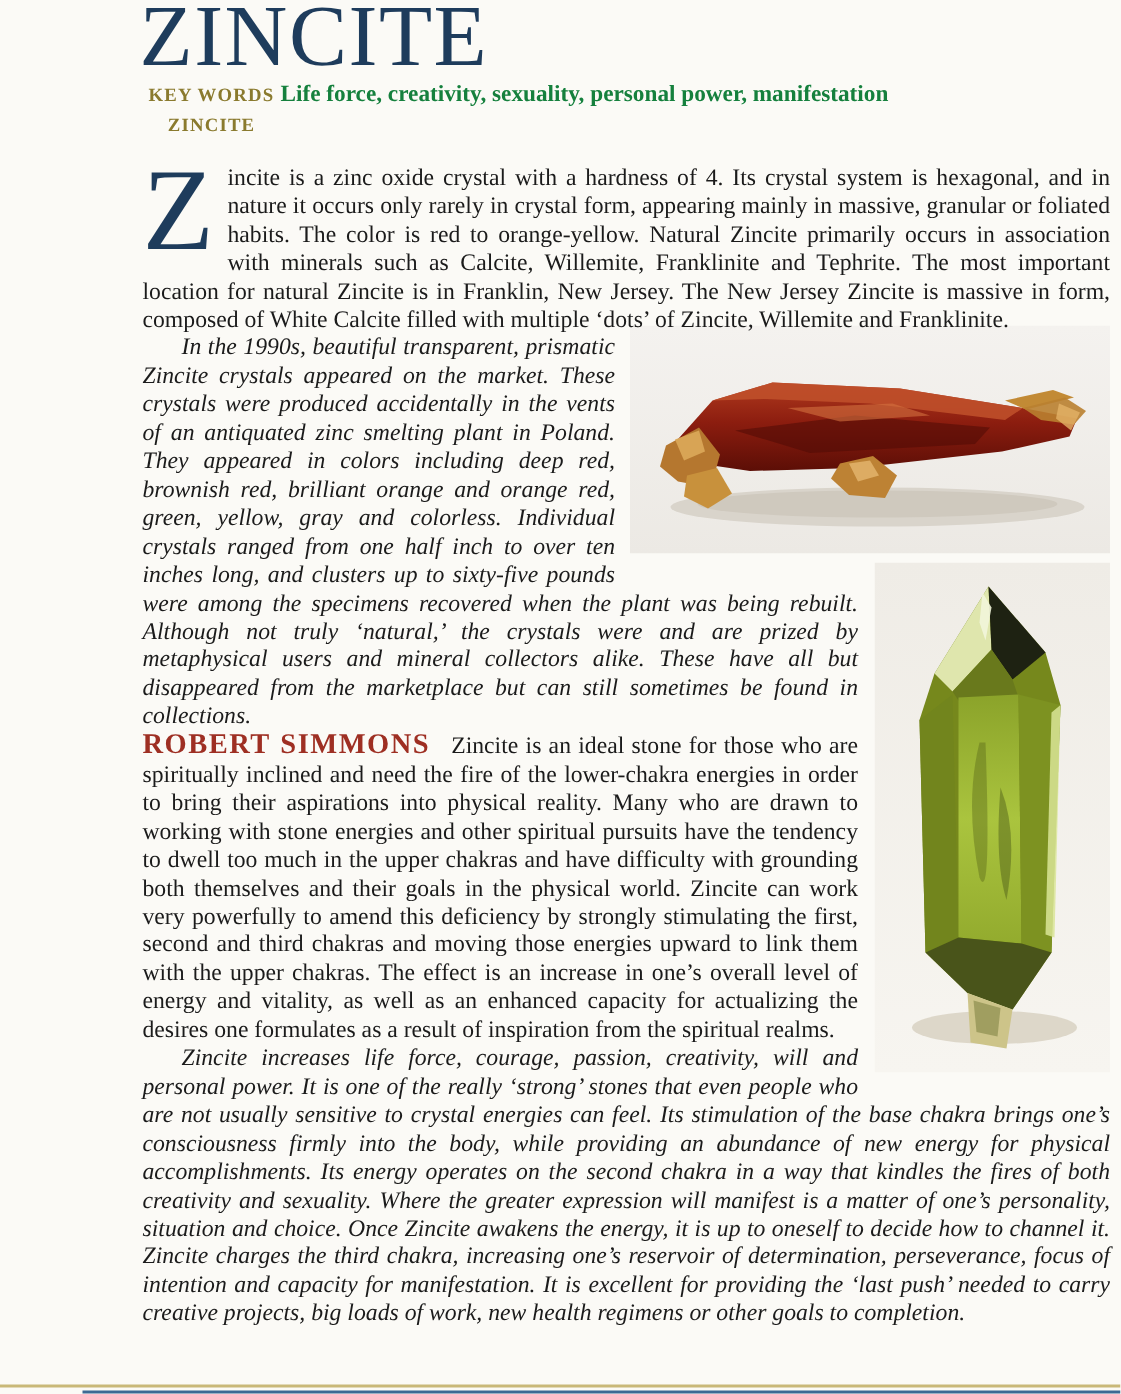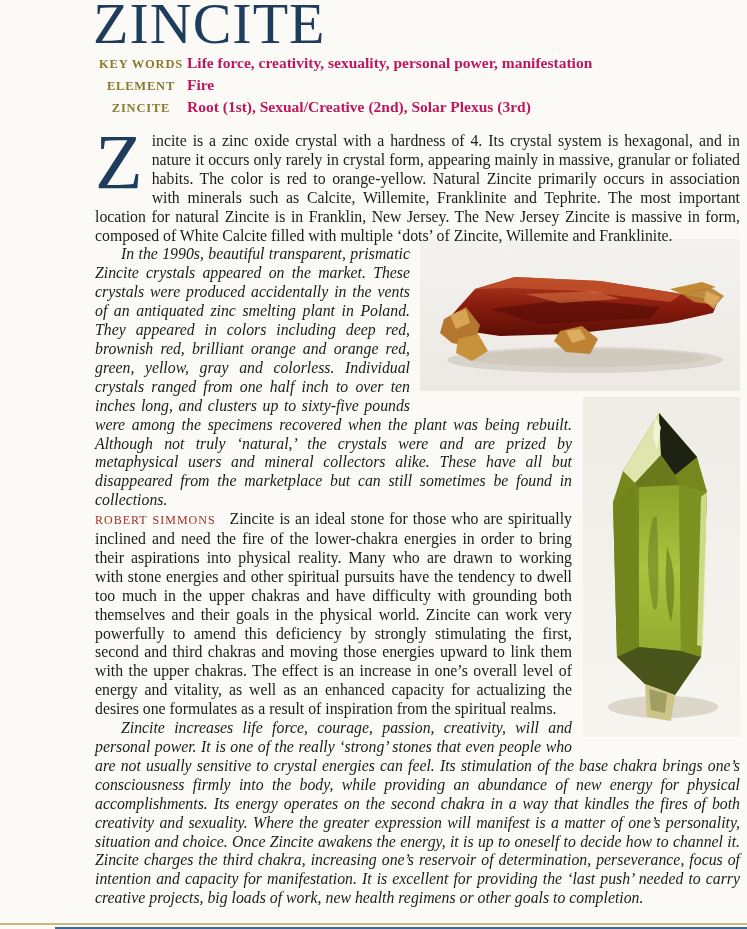--- a/index.html
+++ b/index.html
@@ -26,45 +26,45 @@
 
   .attrs{margin-top:0;text-align:center;}
   .attr-row{display:flex;align-items:baseline;height:22px;}
   .attr-label{
     width:92px;flex:0 0 92px;
     font-size:12.5px;font-weight:bold;
     letter-spacing:0.8px;
     color:#8a7a2e;
   }
   .attr-value{
-    font-size:15.5px;font-weight:bold;color:#be185d;
+    font-size:15.5px;font-weight:bold;color:#15803d;
   }
 
   .body{
     margin-top:12px;
     font-size:15.8px;
     line-height:18.9px;
     text-align:justify;
   }
   .body p{margin:0;padding:0;}
   .dropcap{
     float:left;
     font-size:78px;
     line-height:56px;
     height:56px;
     color:#1e3c5c;
     margin:2px 9px 0 0;
   }
   .para.indent{text-indent:26px;font-style:italic;}
   .simmons{margin-top:6px;}
   .simmons-label{
-    font-weight:normal;
+    font-weight:bold;
     color:#9e2f23;
     letter-spacing:1px;
-    font-size:12px;
+    font-size:19px;
     margin-right:14px;
   }
 
   .photo-red{
     float:right;
     width:320px;height:152px;
     margin:-6px 0 6px 10px;
   }
   .photo-green{
     float:right;clear:right;
@@ -89,26 +89,21 @@
   <div class="content">
 
     <h1 class="title">ZINCITE</h1>
 
     <div class="attrs">
       <div class="attr-row">
         <span class="attr-label">KEY WORDS</span>
         <span class="attr-value">Life force, creativity, sexuality, personal power, manifestation</span>
       </div>
       <div class="attr-row">
-        <span class="attr-label">ELEMENT</span>
-        <span class="attr-value">Fire</span>
-      </div>
-      <div class="attr-row">
         <span class="attr-label">ZINCITE</span>
-        <span class="attr-value">Root (1st), Sexual/Creative (2nd), Solar Plexus (3rd)</span>
       </div>
     </div>
 
     <div class="body">
 
       <p class="para intro"><span class="dropcap">Z</span><span>incite is a zinc oxide crystal with a hardness of 4. Its crystal system is hexagonal, and in nature it occurs only rarely in crystal form, appearing mainly in massive, granular or foliated habits. The color is red to orange-yellow. Natural Zincite primarily occurs in association with minerals such as Calcite, Willemite, Franklinite and Tephrite. The most important location for natural Zincite is in Franklin, New Jersey. The New Jersey Zincite is massive in form, composed of White Calcite filled with multiple ‘dots’ of Zincite, Willemite and Franklinite.</span></p>
 
       <div class="photo-red">
         <svg viewBox="0 0 320 152" xmlns="http://www.w3.org/2000/svg">
           <defs>

